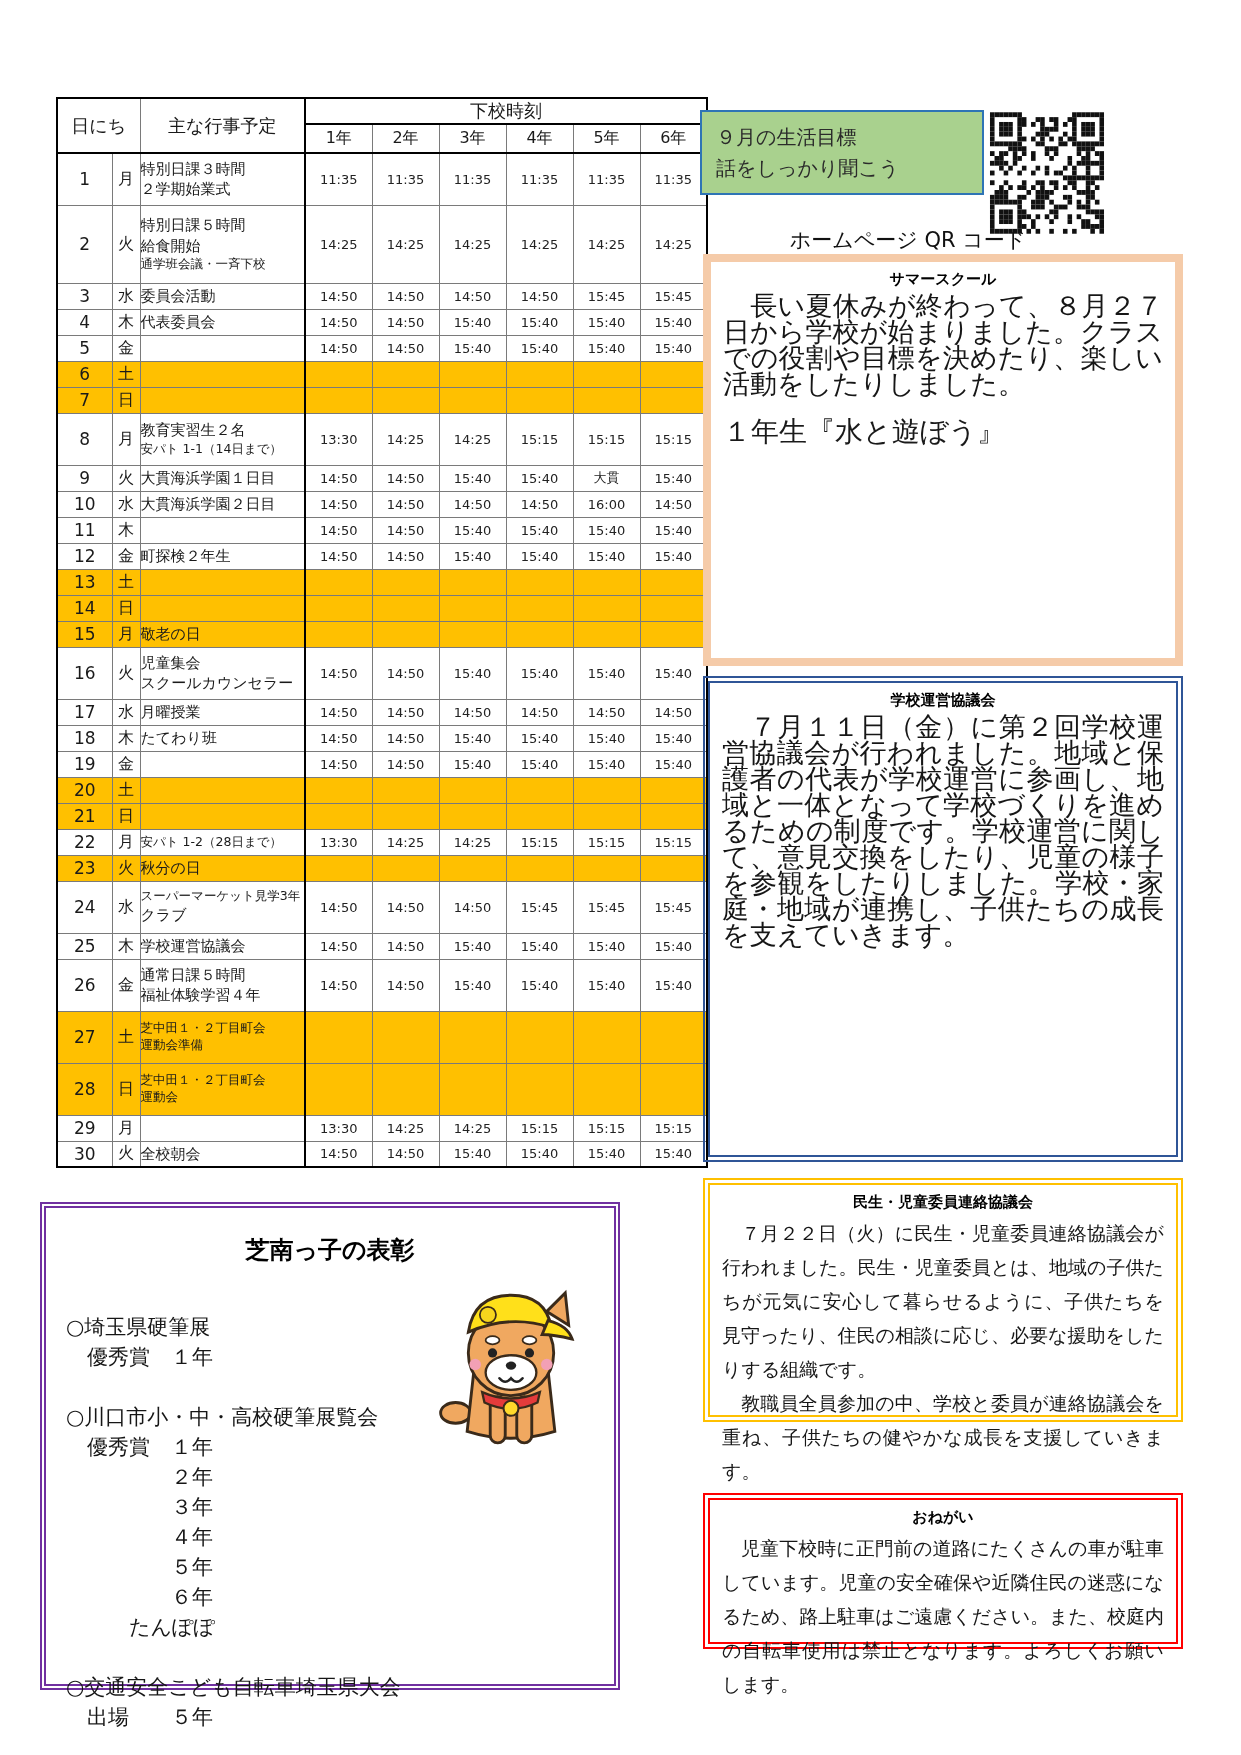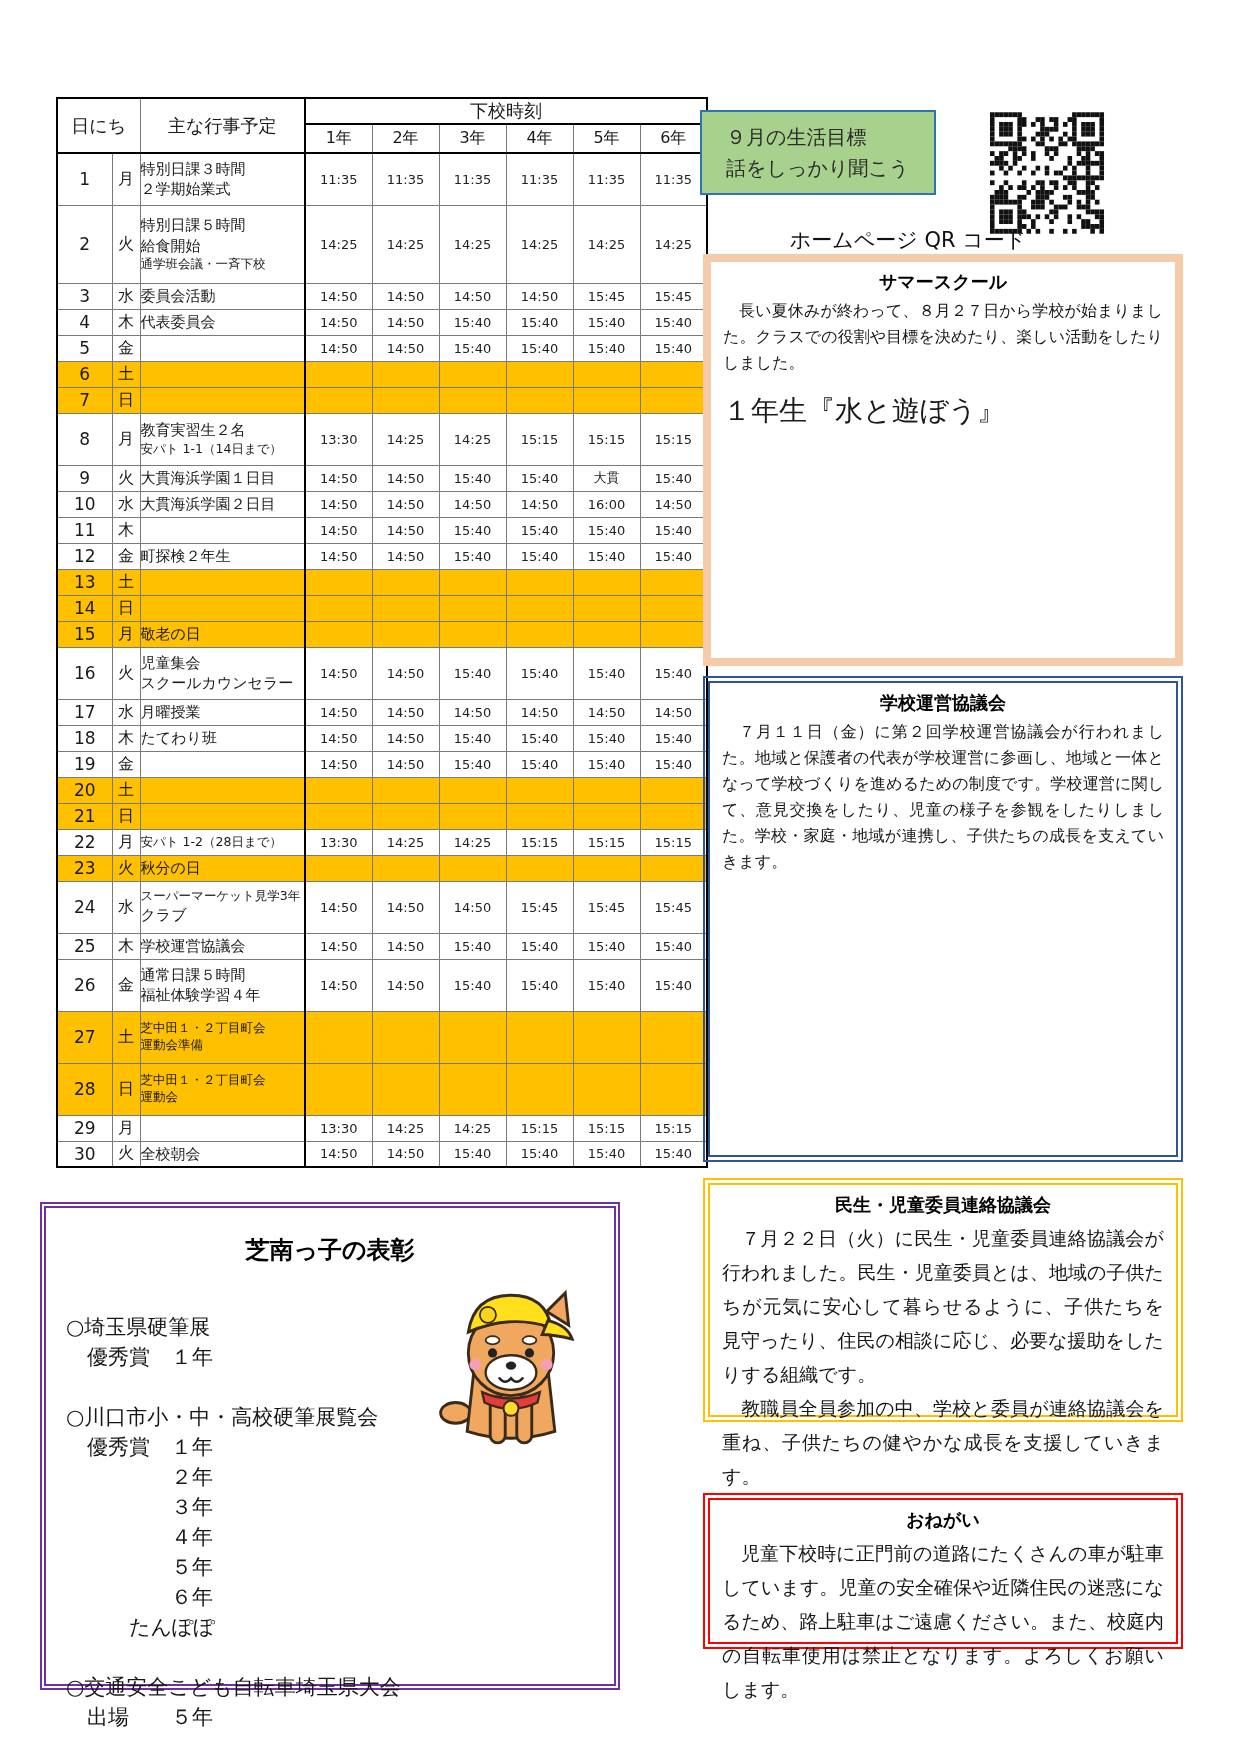--- a/index.html
+++ b/index.html
@@ -19,28 +19,28 @@
   .tl{border-left:2px solid #000 !important;}
   tr.h1{height:26px;} tr.h2{height:52px;} tr.h3{height:78px;}
   td.date-cell{text-align:center;font-size:17px;}
   td.day-cell{text-align:center;font-size:16px;}
   td.event-cell{text-align:left;padding:1px 4px;font-size:15px;line-height:1.35;}
   td.event-cell div.small{font-size:12.5px;}
   td.time-cell{text-align:center;font-size:13px;color:#222;}
   tr.holiday td{background:var(--highlight);}
 
   
-  #goal-box{left:700px;top:110px;width:236px;height:85px;background:var(--goal-bg);
-    border:2px solid var(--goal-border);padding:10px 24px;font-size:20px;line-height:1.55;color:#2b2b2b;}
+  #goal-box{left:700px;top:110px;width:284px;height:85px;background:var(--goal-bg);
+    border:2px solid var(--goal-border);padding:10px 14px;font-size:20px;line-height:1.55;color:#2b2b2b;}
   #qr-code{left:988px;top:110px;width:118px;height:126px;background:#fff;}
   #qr-caption{left:698px;top:226px;width:420px;text-align:center;font-size:21px;color:#111;}
 
   .info-box{left:703px;width:480px;padding:6px 12px;}
-  .box-title{text-align:center;font-weight:bold;font-size:18px;margin:2px 0 4px 0;color:#000;}
-  .box-body{font-size:16px;line-height:26px;text-align:justify;color:#161616;}
+  .box-title{text-align:center;font-weight:bold;font-size:15px;margin:2px 0 4px 0;color:#000;}
+  .box-body{font-size:27px;line-height:26px;text-align:justify;color:#161616;}
   .box-body.tight{font-size:19px;line-height:34px;}
   .box-caption{text-align:left;font-size:28px;margin-top:16px;}
 
   #summer-box{top:254px;height:412px;border:8px solid var(--summer-border);}
   #council-box{top:676px;height:486px;border:7px double var(--council-border);}
   #minsei-box{top:1178px;height:244px;border:7px double var(--minsei-border);}
   #onegai-box{top:1493px;height:156px;border:7px double var(--onegai-border);}
 
   
   #awards-box{left:40px;top:1202px;width:580px;height:488px;border:6px double var(--awards-border);padding:4px 20px;}

